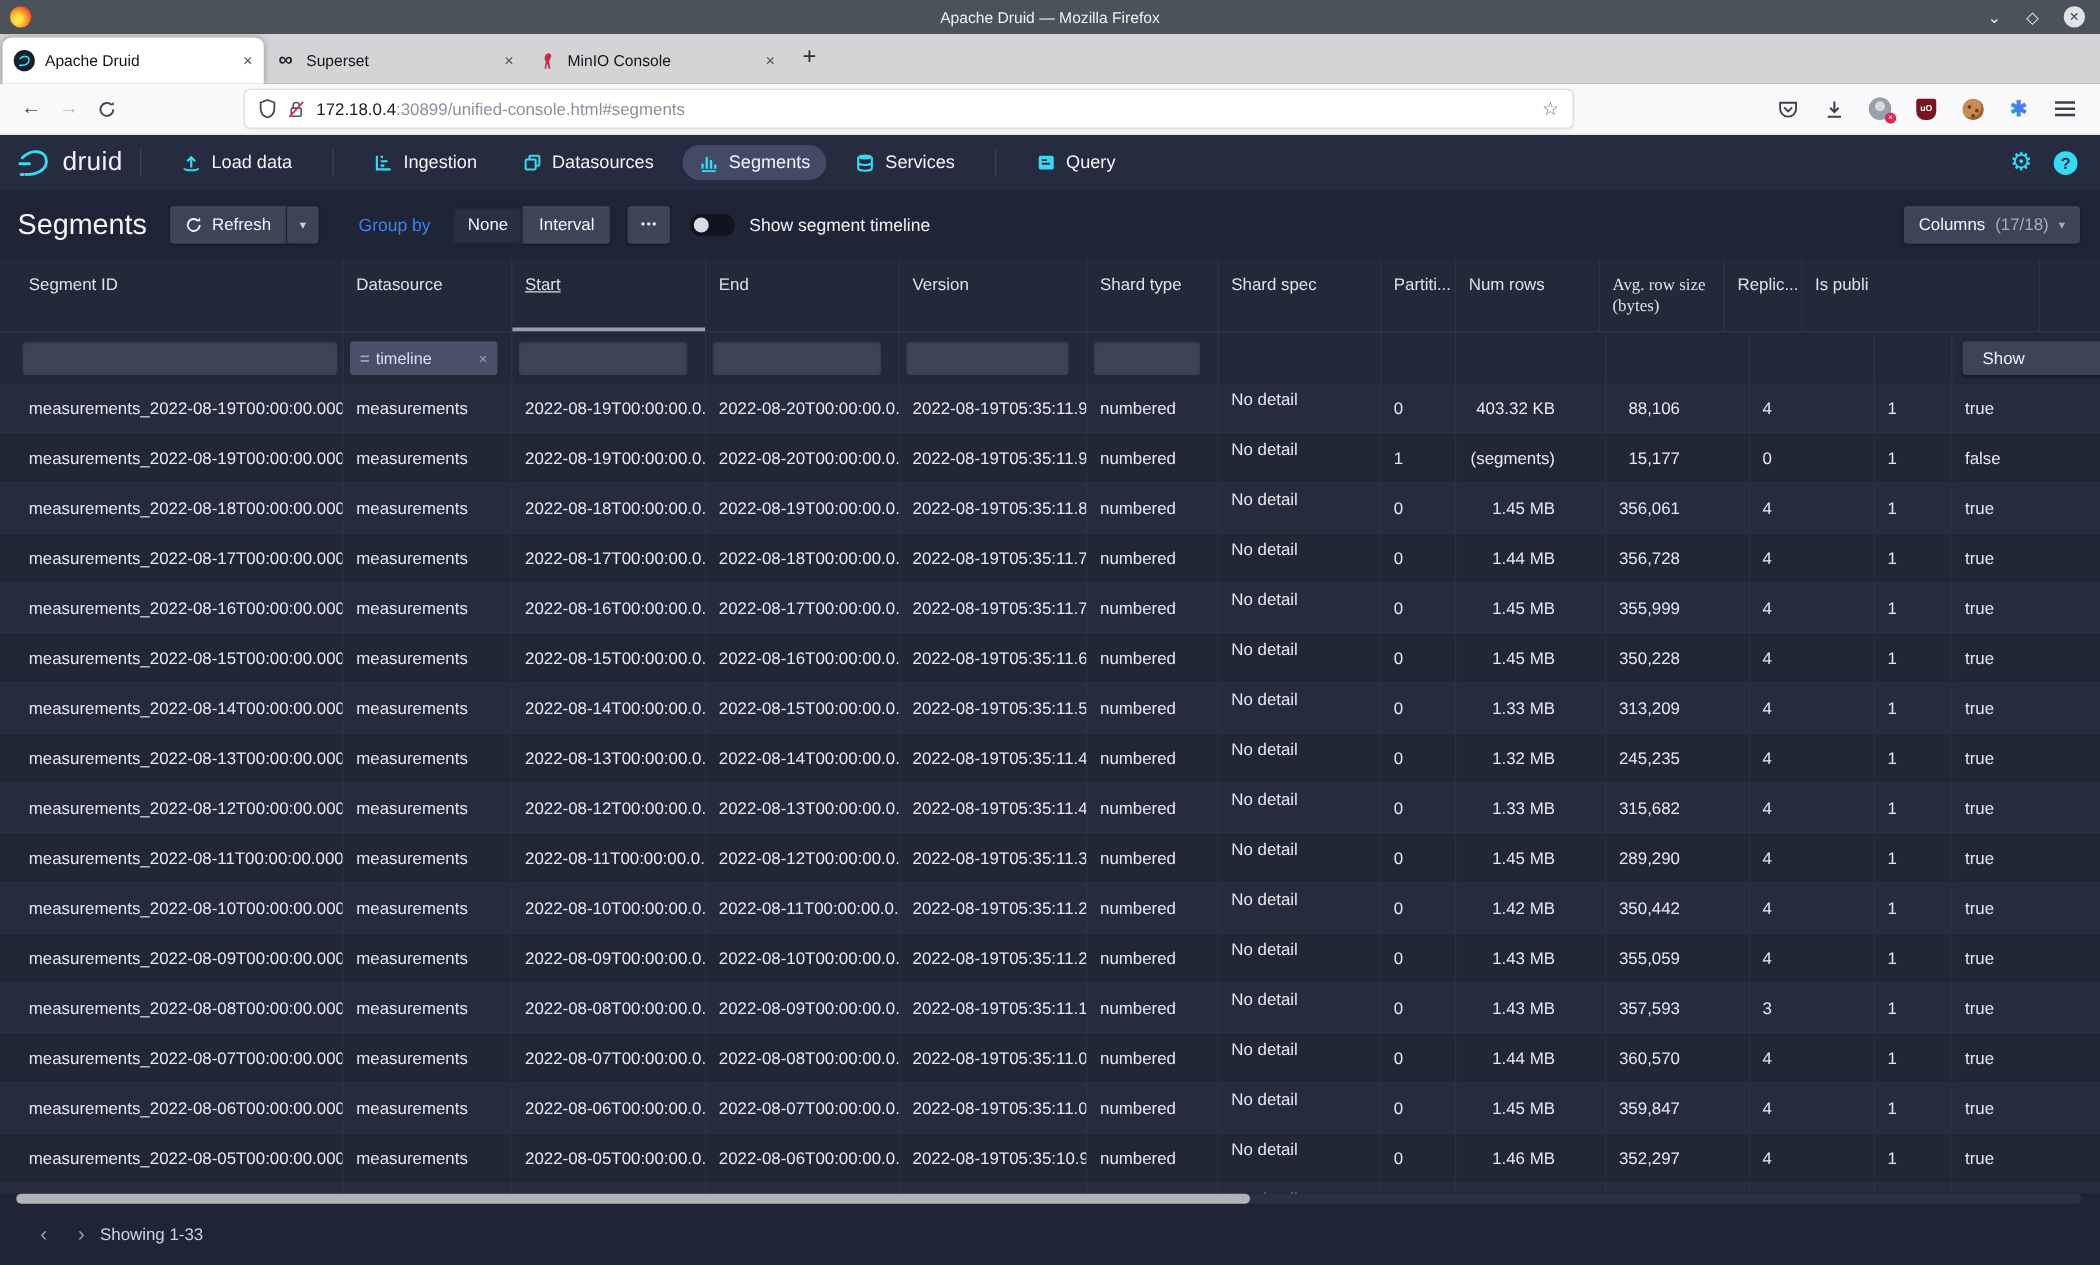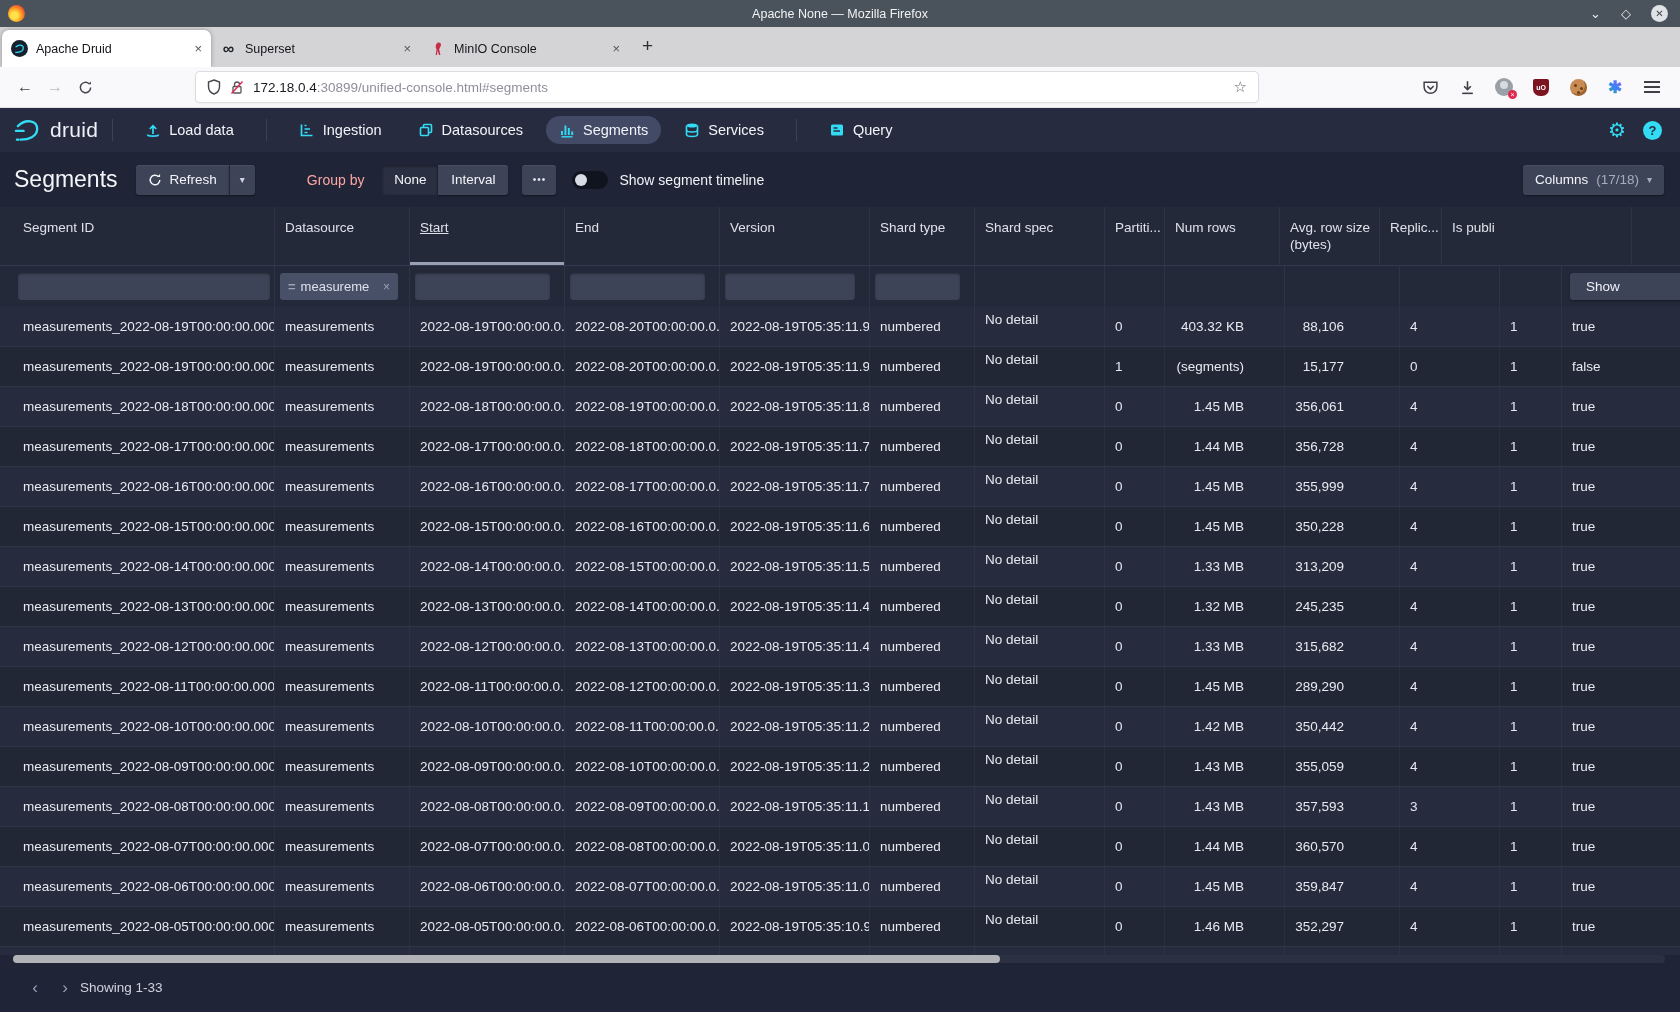--- a/index.html
+++ b/index.html
@@ -58,21 +58,21 @@
   .gear { font-size:20px; color:#32dcf5; line-height:1; }
   .help-circle { width:19px; height:19px; border-radius:50%; background:#32dcf5; color:#272b3f; font-weight:bold; font-size:13px; display:flex; align-items:center; justify-content:center; }
 
   
   .viewheader { height:55px; display:flex; align-items:center; padding:0 14px; background:#1f2536; flex:0 0 auto; }
   .page-title { font-size:23px; color:#f3f5f9; }
   .btn { height:30px; background:#3e4458; border-radius:3px; color:#f2f5f9; font-size:13.5px; display:flex; align-items:center; box-shadow:inset 0 1px 0 rgba(255,255,255,.06), 0 1px 2px rgba(0,0,0,.4); }
   .btn-refresh { margin-left:18px; padding:0 12px; gap:8px; border-radius:3px 0 0 3px; }
   .btn-caret { width:26px; justify-content:center; border-radius:0 3px 3px 0; border-left:1px solid rgba(0,0,0,.4); }
   .caret { font-size:10px; color:#cfd5e0; }
-  .groupby-label { margin-left:52px; font-size:14px; color:#fca5a5; }
+  .groupby-label { margin-left:32px; font-size:14px; color:#3b82f6; }
   .btn-group { display:flex; margin-left:18px; }
   .btn-none { width:56px; justify-content:center; border-radius:3px 0 0 3px; background:#2a3041; box-shadow:inset 0 1px 3px rgba(0,0,0,.45); }
   .btn-interval { width:70px; justify-content:center; border-radius:0 3px 3px 0; }
   .btn-more { margin-left:14px; width:34px; justify-content:center; letter-spacing:1px; font-size:10px; color:#e2e6ee; }
   .switch { margin-left:16px; width:36px; height:18px; border-radius:9px; background:#10141f; position:relative; flex:0 0 auto; }
   .switch-knob { position:absolute; left:3px; top:3px; width:12px; height:12px; border-radius:50%; background:#d8dce4; }
   .switch-label { margin-left:11px; font-size:14px; color:#f0f3f7; }
   .btn-columns { margin-left:auto; margin-right:2px; padding:0 12px; gap:8px; }
   .dim { color:#a5adbd; }
 
@@ -109,21 +109,21 @@
 
   svg { display:block; }
 </style>
 </head>
 <body>
 
 <div class="screen">
 
   <div class="titlebar">
     <div class="ff-logo"></div>
-    <div class="titlebar-title">Apache None — Mozilla Firefox</div>
+    <div class="titlebar-title">Apache Druid — Mozilla Firefox</div>
     <div class="win-controls">
       <span class="win-glyph">⌄</span>
       <span class="win-glyph">◇</span>
       <span class="win-close">✕</span>
     </div>
   </div>
 
   <div class="tabbar">
     <div class="tab active">
       <span class="tab-favicon druid-favicon">
@@ -308,30 +308,30 @@
     <div class="thead">
         <div class="th" style="width: 262px;">Segment ID</div>
         <div class="th" style="width: 135px;">Datasource</div>
         <div class="th sorted" style="width: 155px; text-decoration: underline;">Start</div>
         <div class="th" style="width: 155px;">End</div>
         <div class="th" style="width: 150px;">Version</div>
         <div class="th" style="width: 105px;">Shard type</div>
         <div class="th" style="width: 130px;">Shard spec</div>
         <div class="th" style="width: 60px;">Partiti...</div>
         <div class="th" style="width: 115px;">Num rows</div>
-        <div class="th" style="width: 100px;">Avg. row size (bytes)</div>
+        <div class="th" style="width: 100px; font-family: Liberation Serif, serif;">Avg. row size (bytes)</div>
         <div class="th" style="width: 62px;">Replic...</div>
         <div class="th" style="width: 190px;">Is publi</div>
       </div>
     <div class="tfilter">
         <div class="fc" style="width: 262px;"><input class="finput" style="width: 252px;"></div>
         <div class="fc" style="width: 135px;">
           <div class="ftag">
             <span class="ftag-eq">=</span>
-            <span class="ftag-text">measureme</span>
+            <span class="ftag-text">timeline</span>
             <span class="ftag-x">×</span>
           </div>
         </div>
         <div class="fc" style="width: 155px;"><input class="finput" style="width: 135px;"></div>
         <div class="fc" style="width: 155px;"><input class="finput" style="width: 135px;"></div>
         <div class="fc" style="width: 150px;"><input class="finput" style="width: 130px;"></div>
         <div class="fc" style="width: 105px;"><input class="finput" style="width: 85px;"></div>
         <div class="fc" style="width: 130px;"></div>
         <div class="fc" style="width: 60px;"></div>
         <div class="fc" style="width: 120px;"></div>

